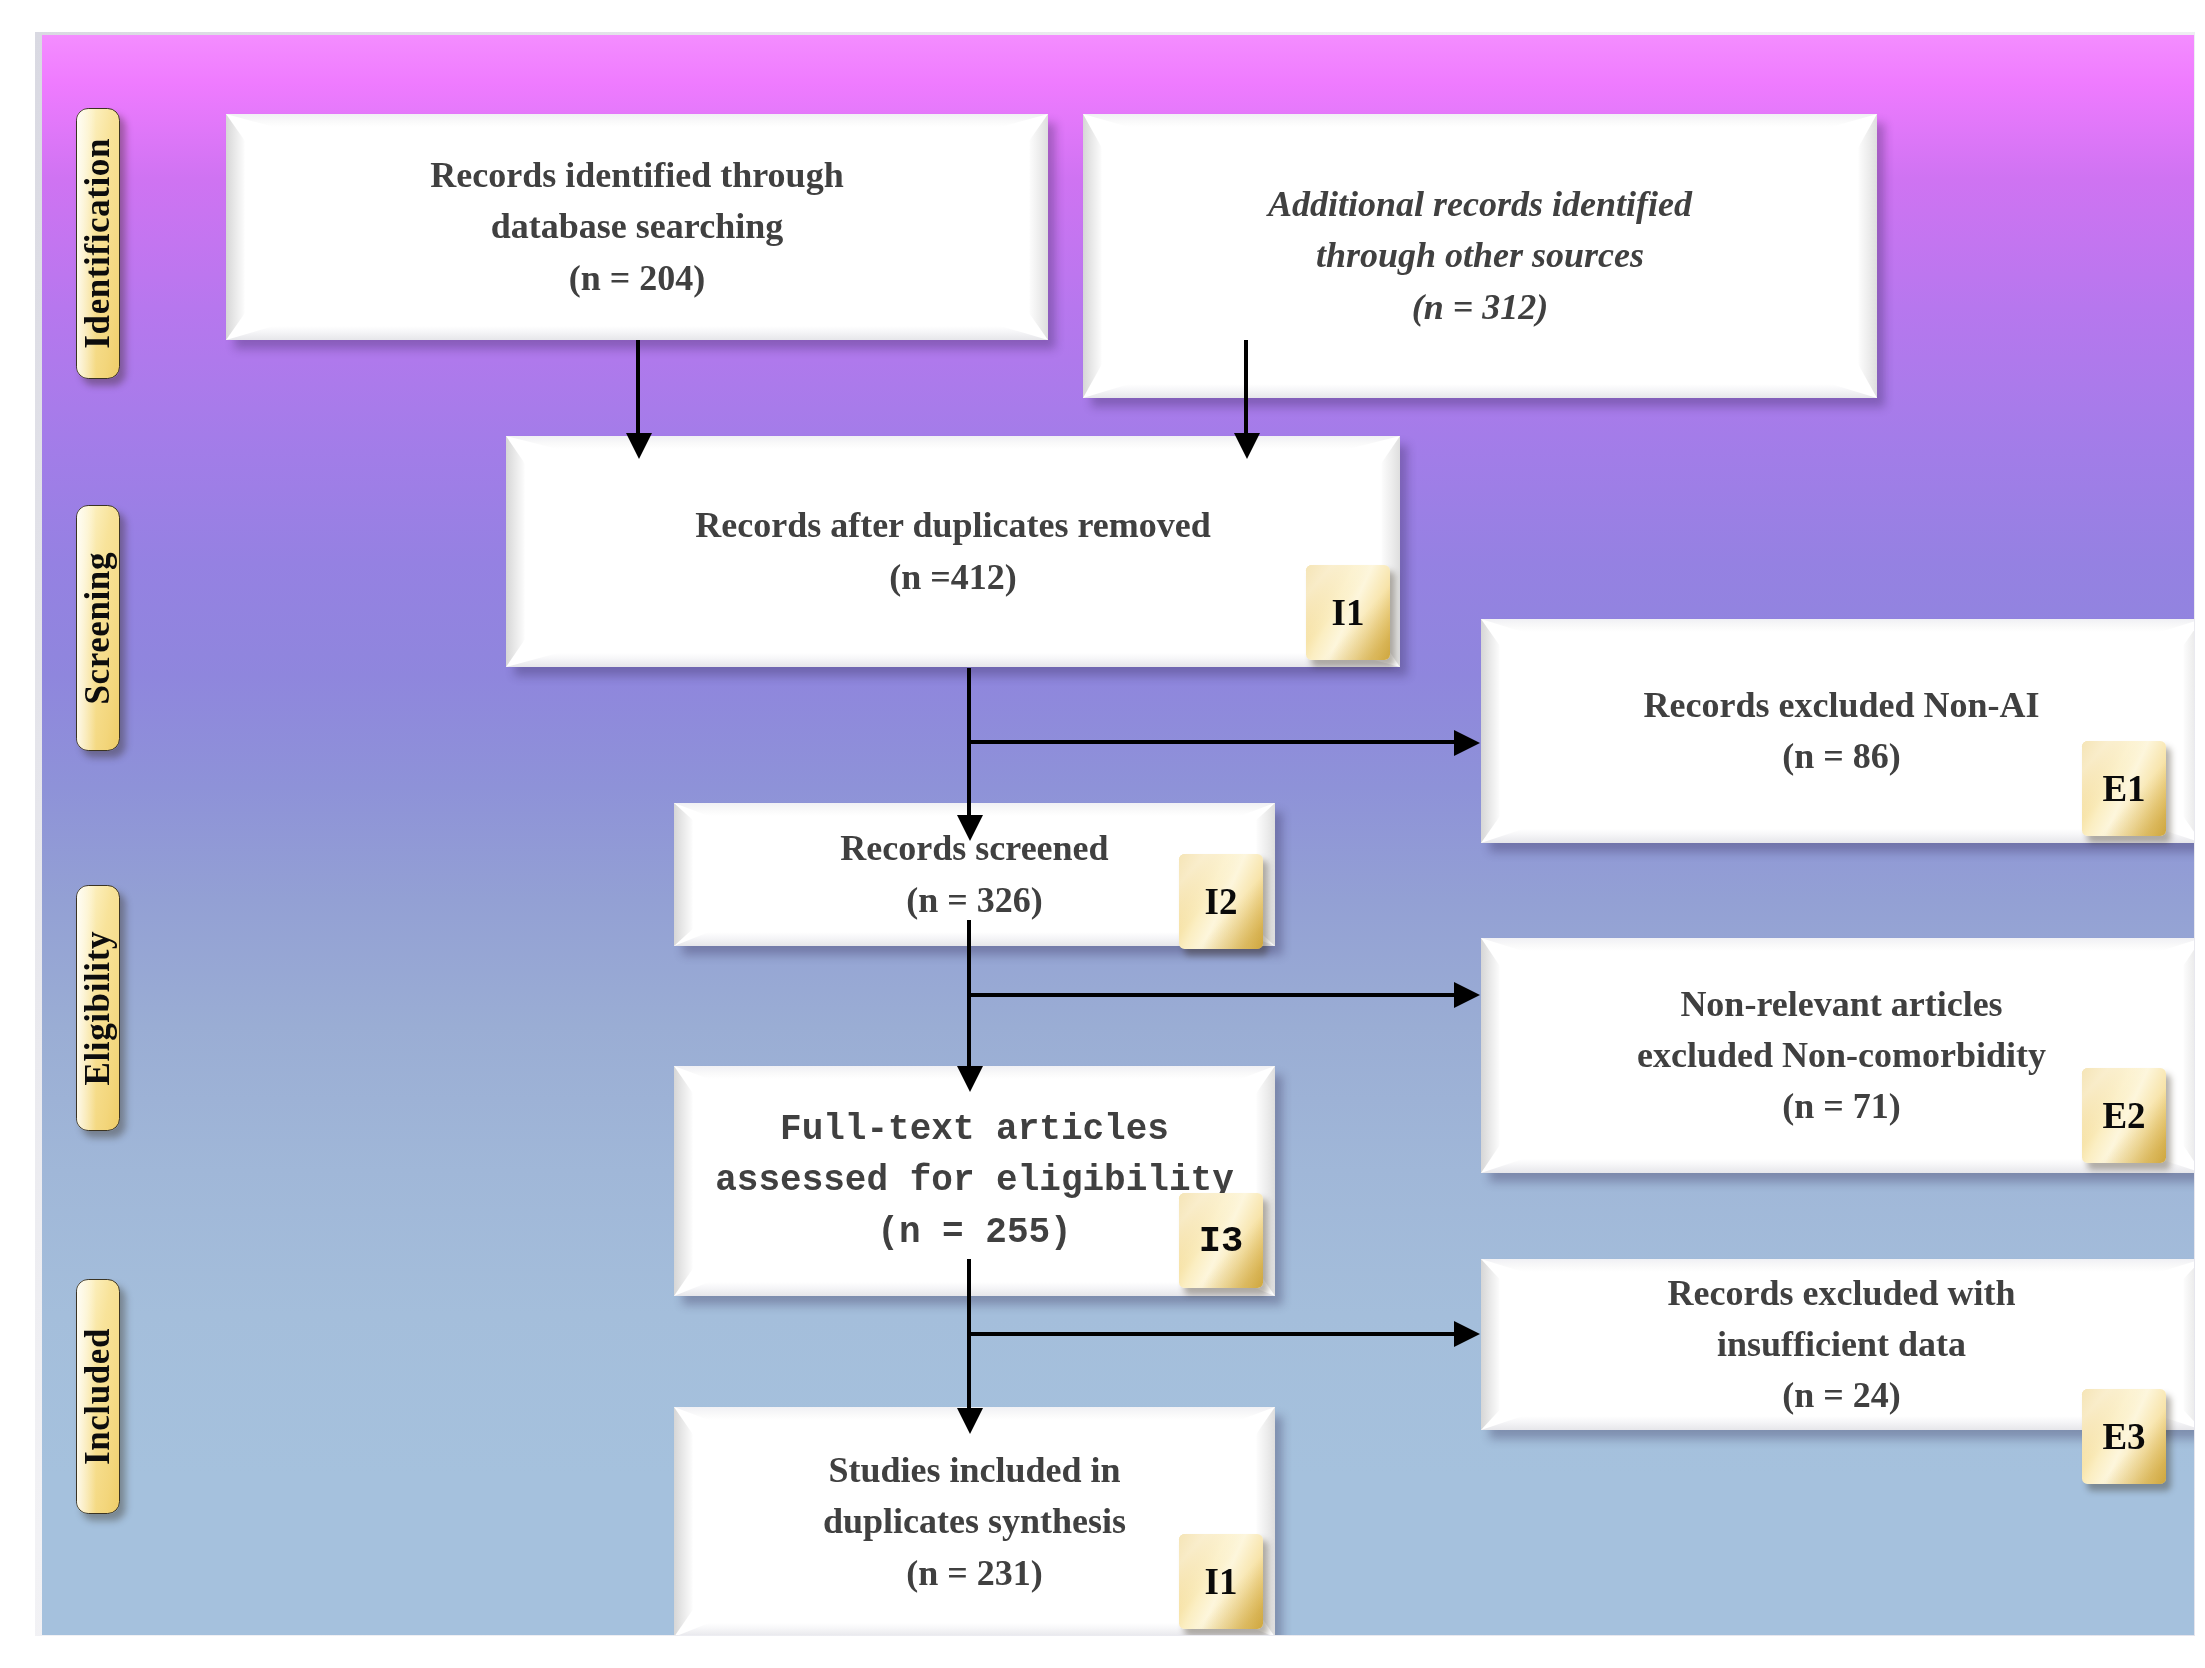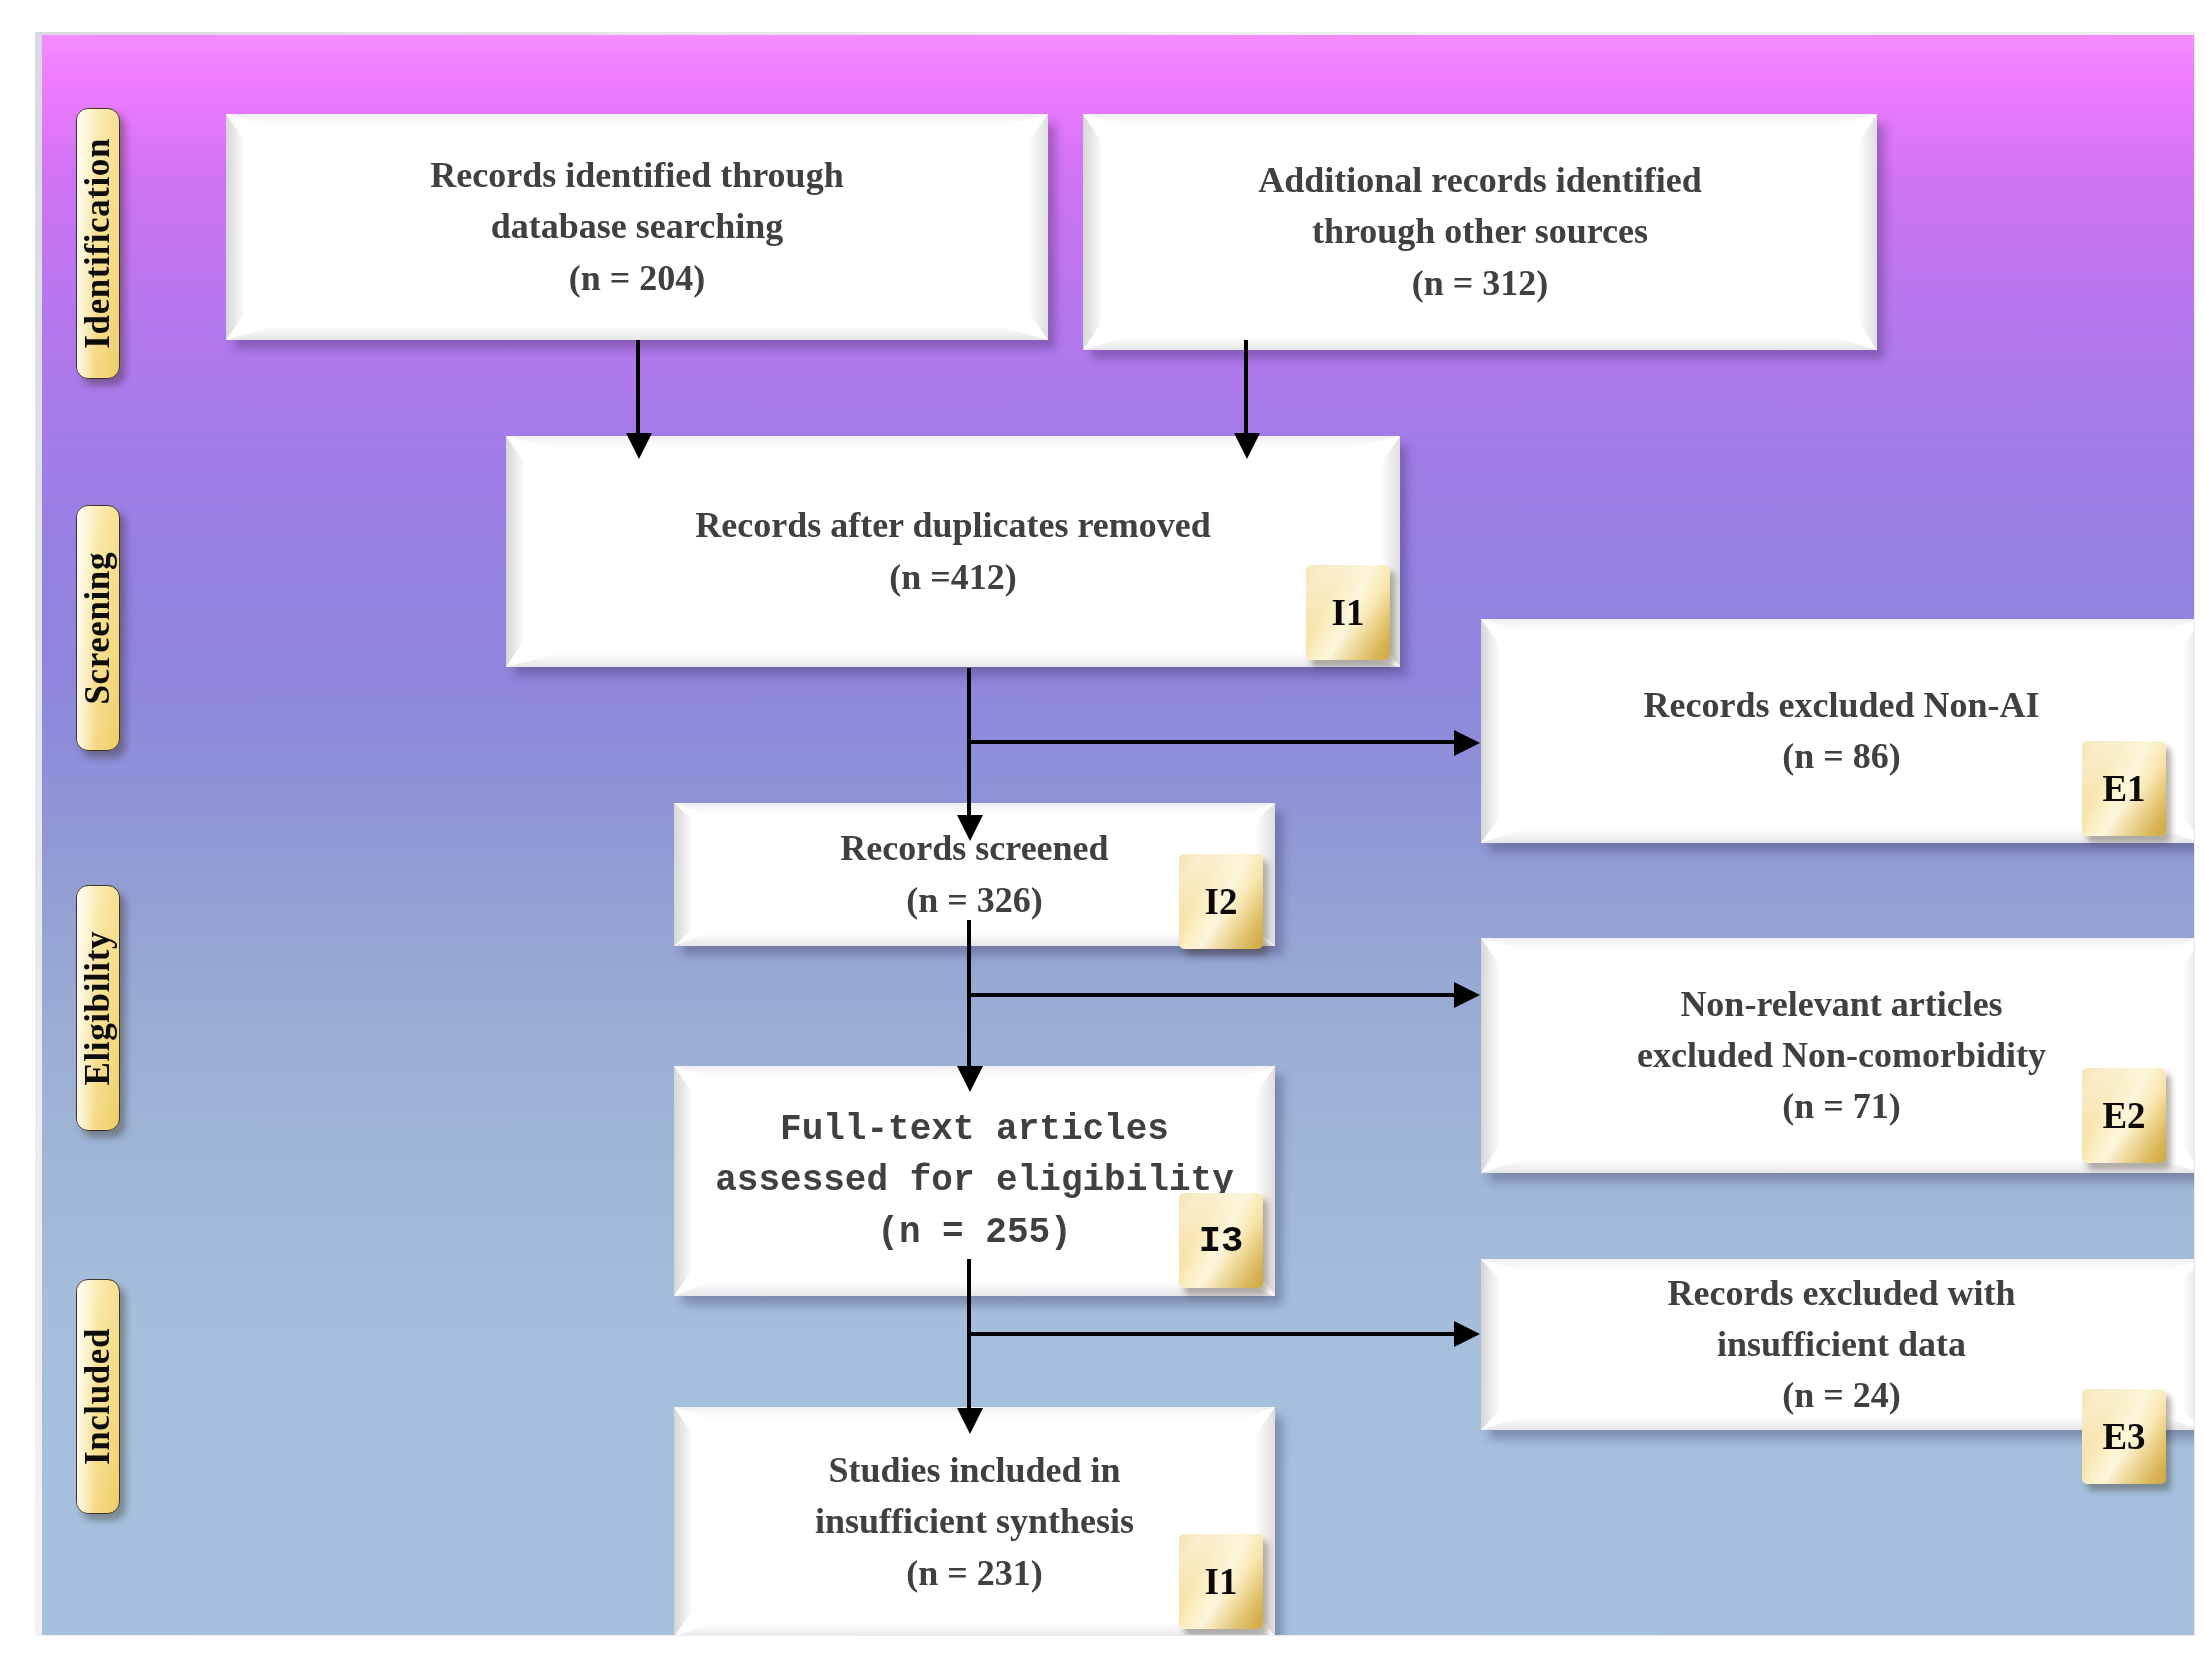--- a/index.html
+++ b/index.html
@@ -269,21 +269,21 @@
           <i></i>
           <u></u>
         </div>
       <div class="box-text">
         <span class="line">Records identified through</span>
         <span class="line">database searching</span>
         <span class="line">(n = 204)</span>
       </div>
     </div>
 
-    <div class="flow-box" style="left:1041px; top:79px; width:794px; height:236px;">
+    <div class="flow-box" style="left:1041px; top:79px; width:794px; height:284px;font-style:italic;">
       <div class="bevel">
           <i></i>
           <u></u>
         </div>
       <div class="box-text">
         <span class="line">Additional records identified</span>
         <span class="line">through other sources</span>
         <span class="line">(n = 312)</span>
       </div>
     </div>
@@ -375,21 +375,21 @@
       </div>
     </div>
 
     <div class="flow-box" style="left:632px; top:1372px; width:601px; height:230px;">
       <div class="bevel">
           <i></i>
           <u></u>
         </div>
       <div class="box-text" style="padding:0 13.4px;">
         <span class="line">Studies included in</span>
-        <span class="line">insufficient synthesis</span>
+        <span class="line">duplicates synthesis</span>
         <span class="line">(n = 231)</span>
       </div>
       <div class="code-badge" style="left:505px; top:127px;">
         <span class="code-badge-label">I1</span>
       </div>
     </div>
 
   </div>
 </div>
 

